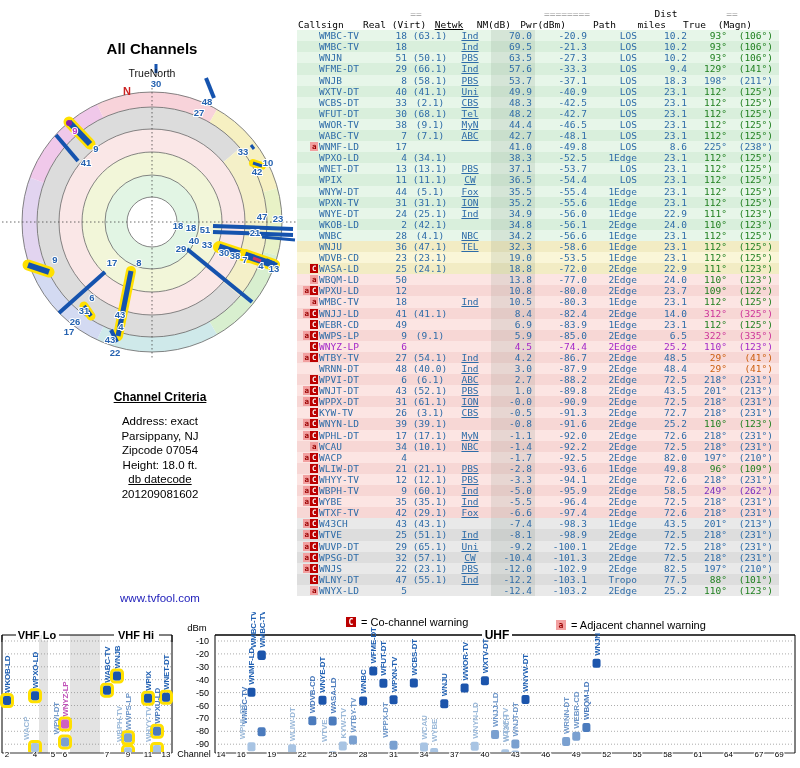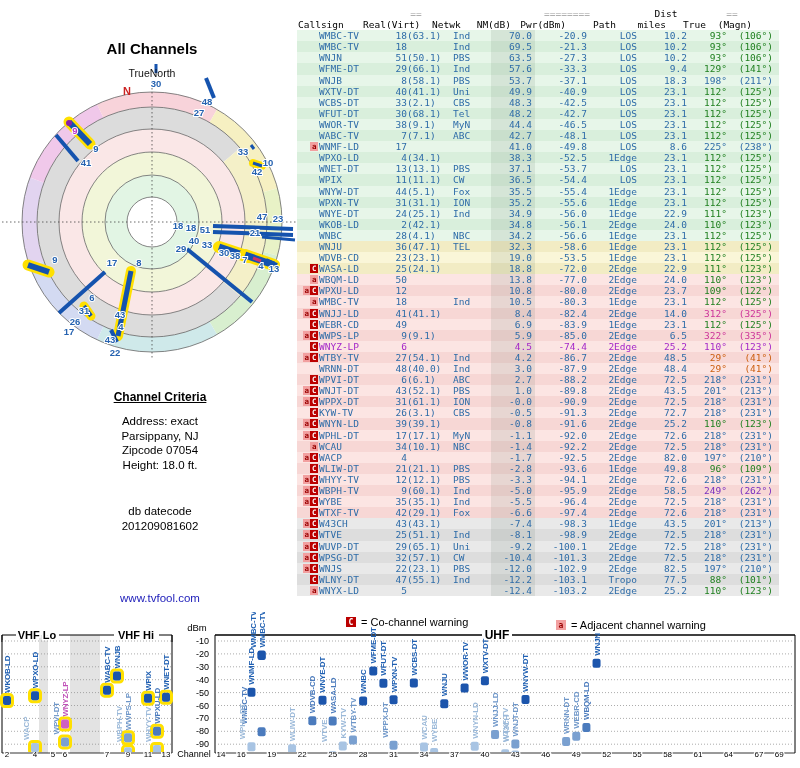--- a/index.html
+++ b/index.html
@@ -6,34 +6,34 @@
   #page{position:relative;width:800px;height:768px;background:#fff;overflow:hidden;
         font-family:"Liberation Sans",sans-serif;}
   
   #polar-title{position:absolute;left:0;top:40px;width:304px;text-align:center;
                font:bold 15px "Liberation Sans",sans-serif;color:#000;}
   #polar-svg{position:absolute;left:0;top:30px;}
   
   #search{position:absolute;left:85px;top:390px;width:150px;text-align:center;color:#000;}
   #search h3{font:bold 12px "Liberation Sans",sans-serif;margin:0 0 10px 0;text-decoration:underline;}
   #search .sline{font:11.5px "Liberation Sans",sans-serif;line-height:14.5px;}
-  #search .dcode{margin-top:32px;}
+  #search .dcode{text-decoration:underline;}
   #tvfool-link{position:absolute;left:85px;top:592px;width:150px;text-align:center;
                font:11.5px "Liberation Sans",sans-serif;color:#2222bb;cursor:pointer;}
   
   #stable{position:absolute;left:297px;top:8px;width:482px;}
   .trow{display:flex;height:11.1px;line-height:11.2px;font:9.5px "DejaVu Sans Mono",monospace;
         color:#2e6ca8;white-space:pre;}
   .trow span{display:block;overflow:hidden;}
   .hrow{color:#000;}
   .c0{width:21px;text-align:right;}
   .c1{width:62px;text-align:left;padding-left:1px;}
   .c2{width:26px;text-align:right;}
-  .c3{width:46px;text-align:left;}
-  .c4{width:38px;text-align:left;padding-right:4px;box-sizing:border-box;}
+  .c3{width:46px;text-align:center;}
+  .c4{width:38px;text-align:center;padding-right:4px;box-sizing:border-box;text-decoration:underline;}
   .c5{width:44px;text-align:right;padding-right:3px;box-sizing:border-box;}
   .c6{width:58px;text-align:right;padding-right:6px;box-sizing:border-box;}
   .c7{width:52px;text-align:right;padding-right:8px;box-sizing:border-box;}
   .c8{width:44px;text-align:right;padding-right:2px;box-sizing:border-box;}
   .c9{width:38px;text-align:right;}
   .c10{width:50px;text-align:right;padding-right:4px;box-sizing:border-box;}
   .g1{width:83px;}.g2{width:72px;text-align:center;}.g3{width:38px;}
   .g4{width:154px;text-align:center;}.g5{width:44px;text-align:center;}.g6{width:88px;text-align:center;}
   .eq{color:#999;}
   

